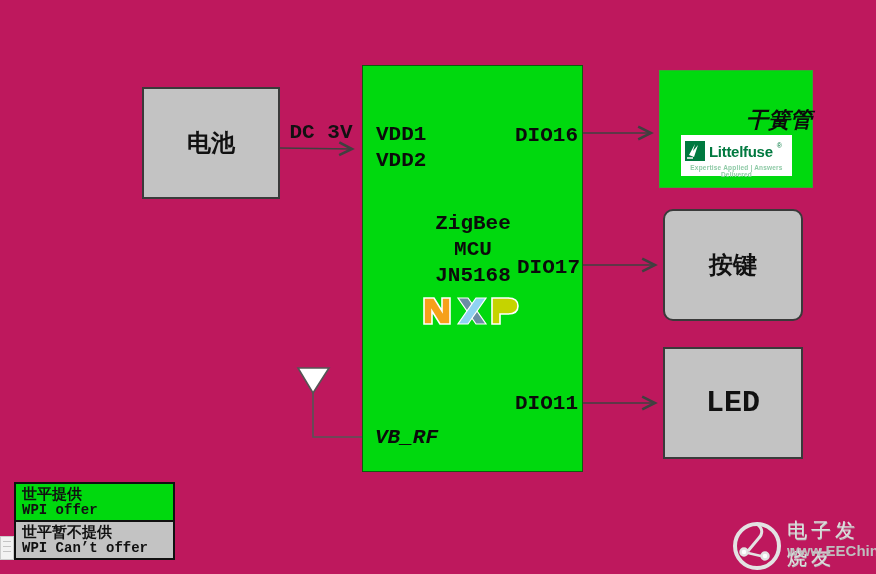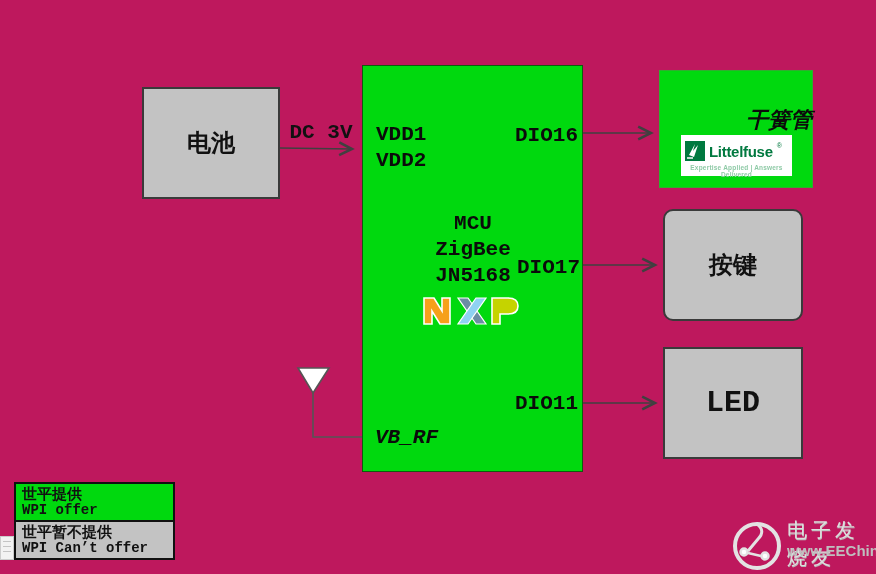--- a/index.html
+++ b/index.html
@@ -95,22 +95,22 @@
   <div class="abs dc3v mono">DC 3V</div>
 
   <div class="abs mcu">
     <span class="pin mono pin-vdd1">VDD1</span>
     <span class="pin mono pin-vdd2">VDD2</span>
     <span class="pin mono pin-dio16">DIO16</span>
     <span class="pin mono pin-dio17">DIO17</span>
     <span class="pin mono pin-dio11">DIO11</span>
     <span class="pin mono pin-vbrf">VB_RF</span>
     <div class="mcu-title mono">
+      <div>ZigBee</div>
       <div>MCU</div>
-      <div>ZigBee</div>
       <div>JN5168</div>
     </div>
   </div>
 
   <svg class="abs nxp" viewBox="0 0 102 38">
     <polygon points="4,32 4,6 14,6 22,19 22,6 30,6 30,32 20,32 12,19 12,32" fill="var(--nxp-orange)" stroke="#ffffff" stroke-width="1.6"></polygon>
     <polygon points="38,6 48,6 66,32 56,32" fill="var(--nxp-blue-dark)" stroke="#ffffff" stroke-width="1.2"></polygon>
     <polygon points="56,6 66,6 48,32 38,32" fill="var(--nxp-blue-light)" stroke="#ffffff" stroke-width="1.2"></polygon>
     <path d="M72,32 L72,6 L88,6 Q98,6 98,14 Q98,22 88,22 L80,22 L80,32 Z" fill="var(--nxp-lime)" stroke="#ffffff" stroke-width="1.6"></path>
   </svg>

